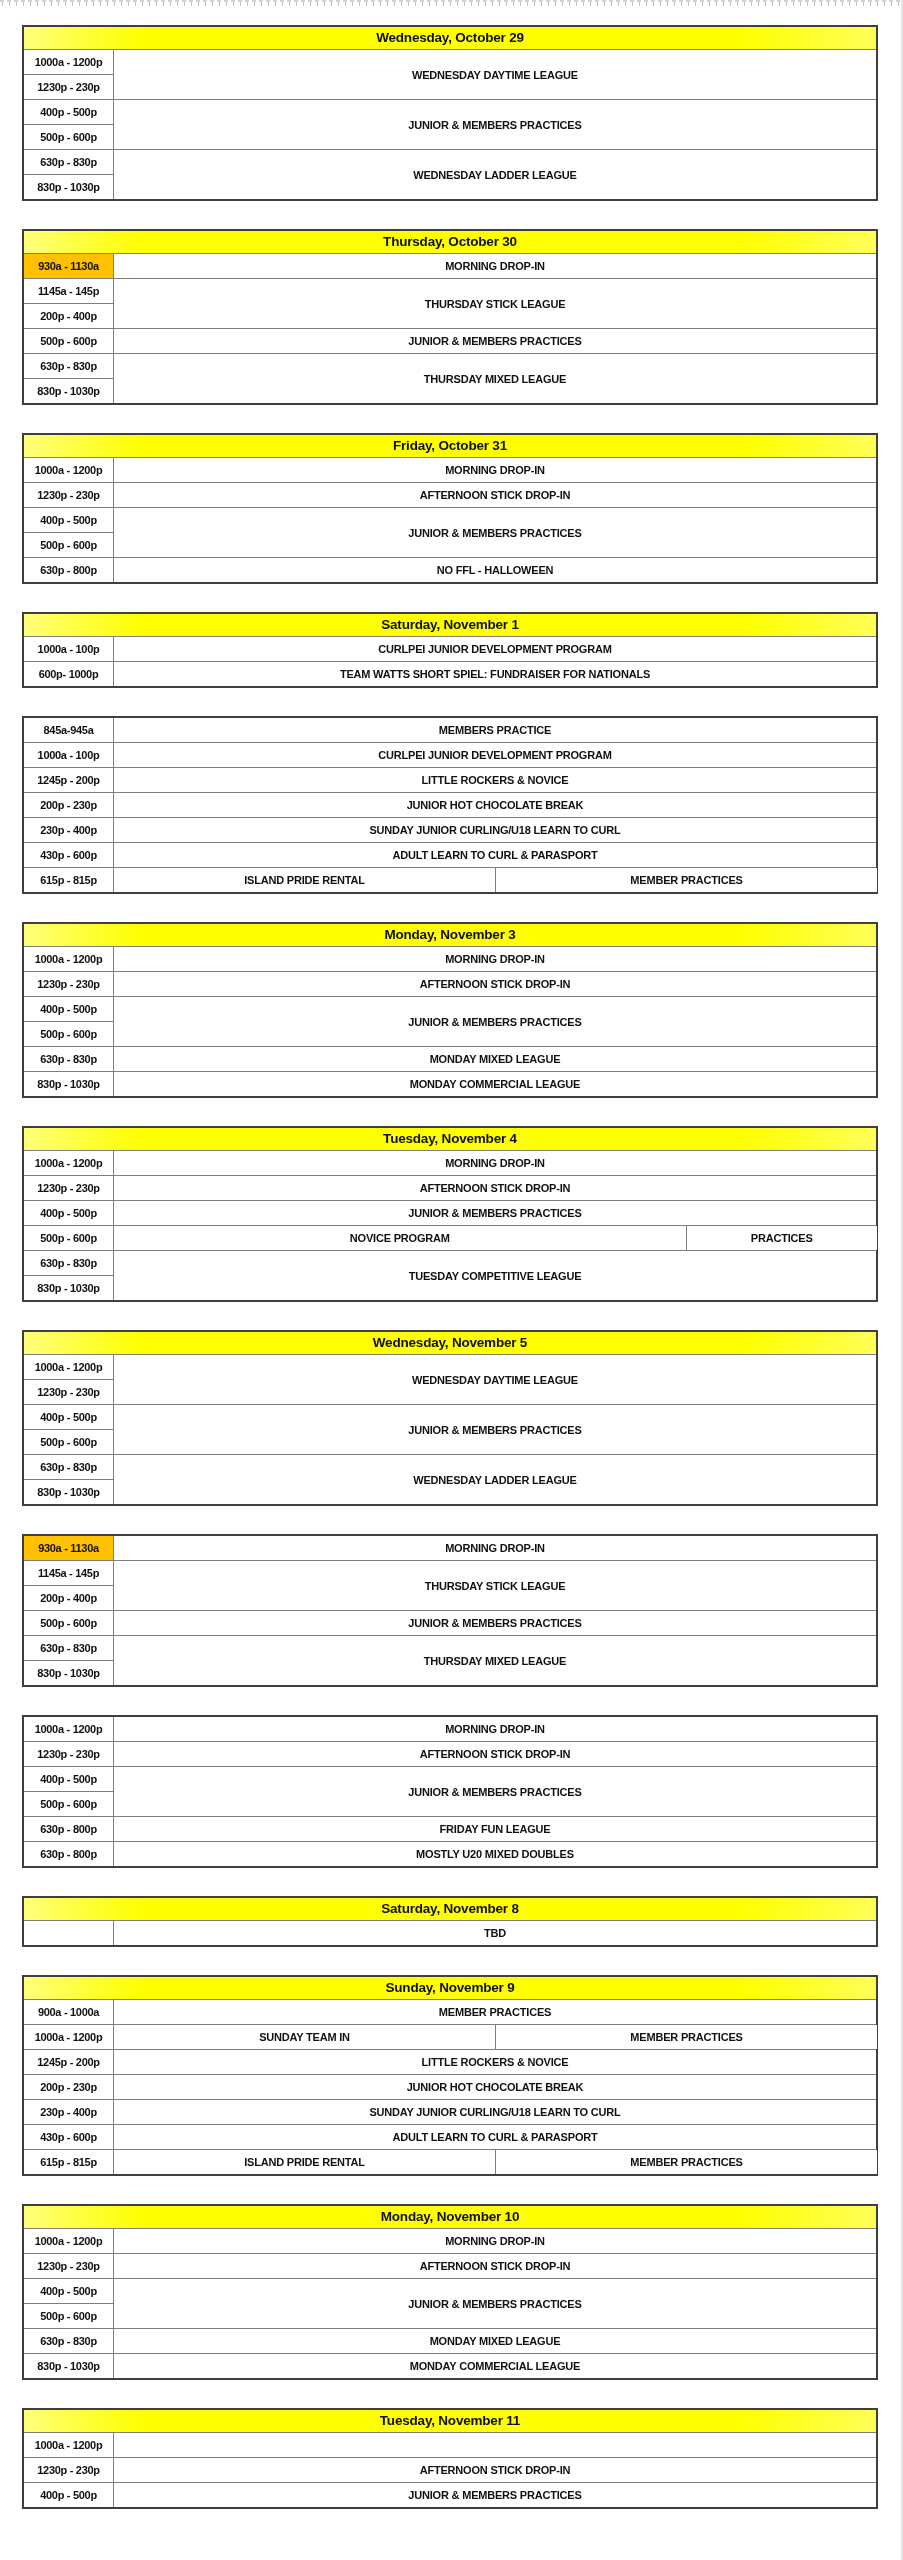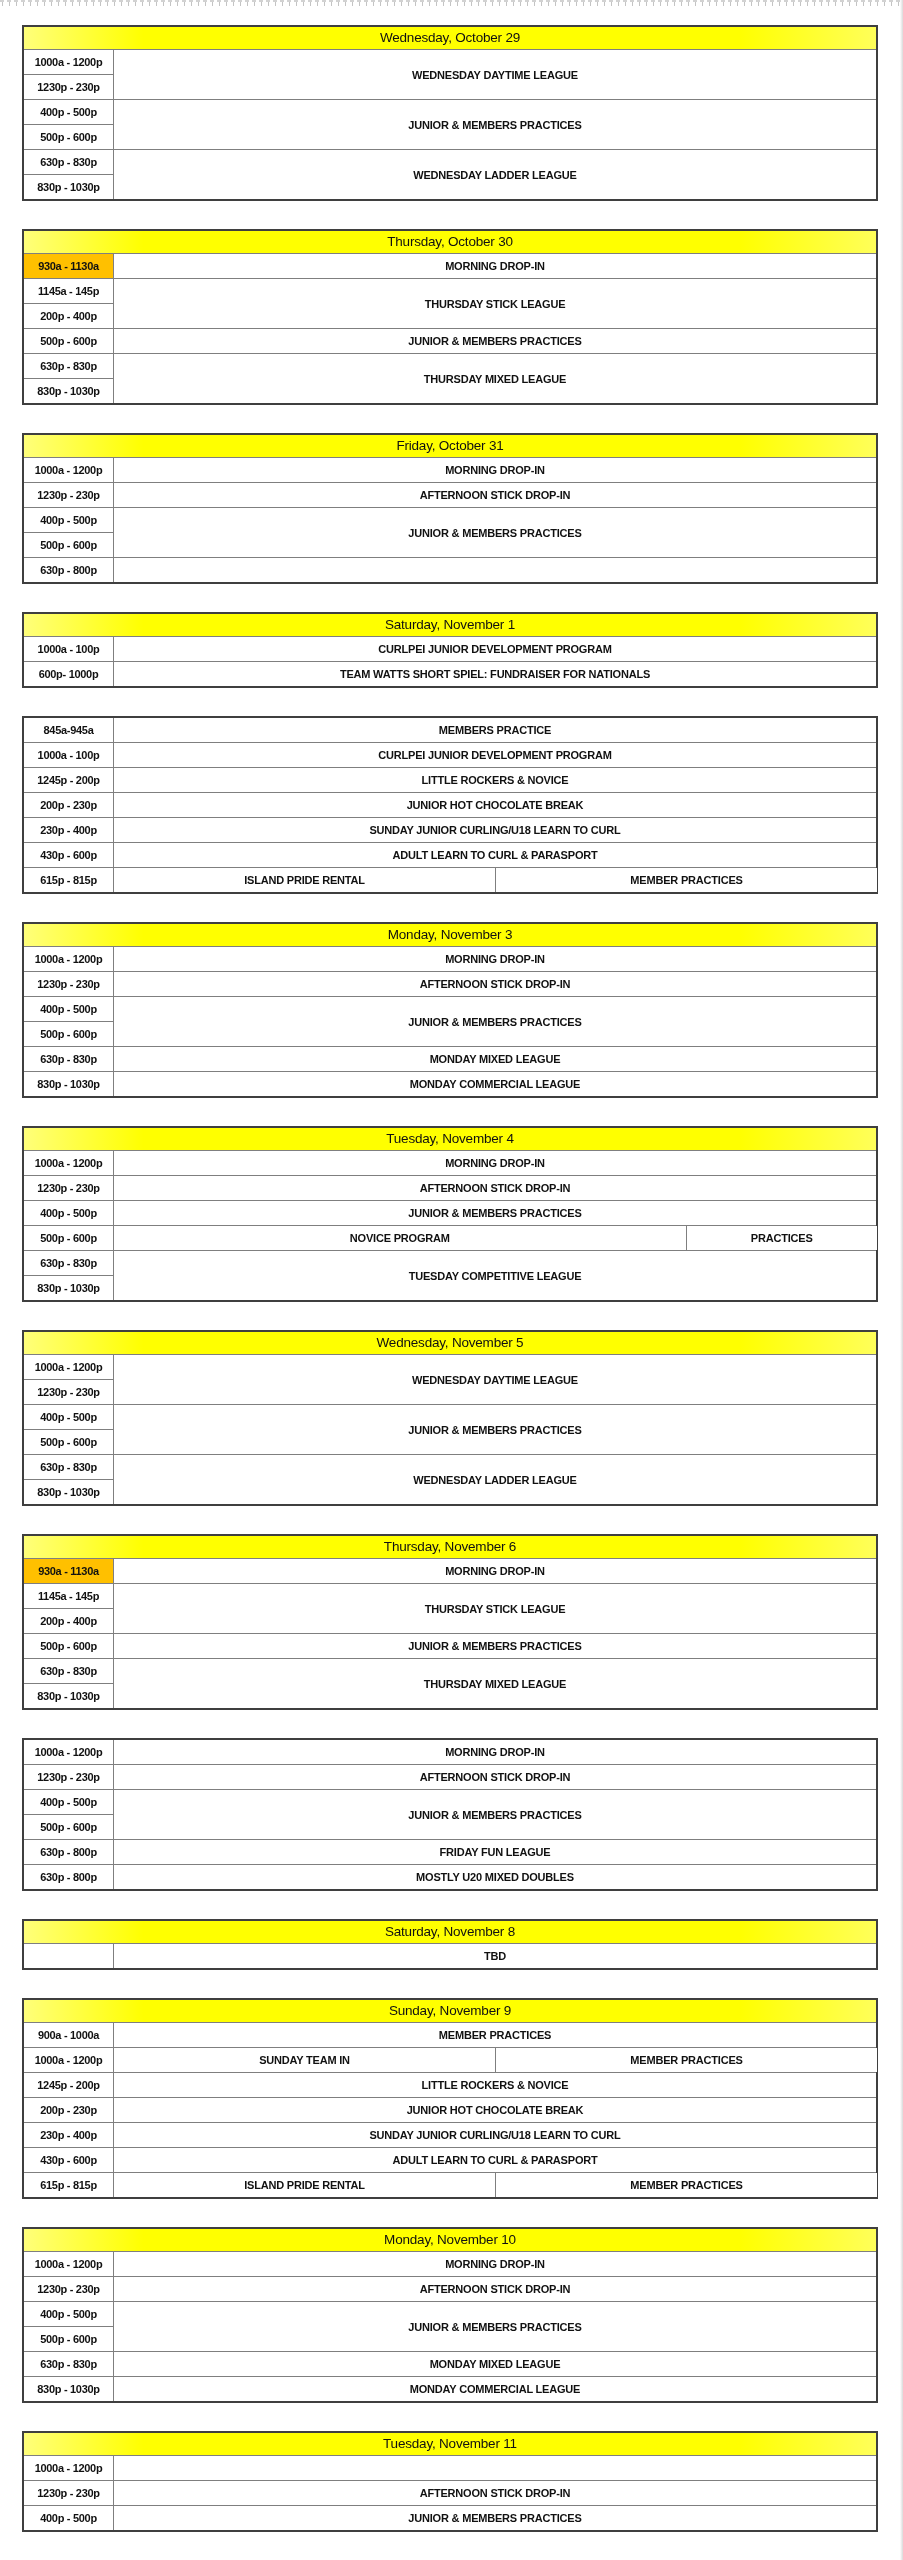--- a/index.html
+++ b/index.html
@@ -43,21 +43,21 @@
   .day {
     border: 2px solid #3f3f3f;
     margin-bottom: 28px;
     background: #ffffff;
   }
   .day-header {
     height: 22px;
     line-height: 22px;
     text-align: center;
     font-size: 13.5px;
-    font-weight: 400;
+    font-weight: 700;
     letter-spacing: -0.2px;
     color: #111111;
     background: linear-gradient(90deg, #ffff7a 0%, #ffff00 14%, #ffff00 84%, #ffff59 100%);
     border-bottom: 1px solid #7f7f7f;
   }
   .block {
     display: flex;
     align-items: stretch;
   }
   .block + .block {
@@ -208,20 +208,23 @@
           <div class="time-cell">500p - 600p</div>
         </div>
         <div class="events">
           <div class="event-cell" style="flex: 0 0 100%;">JUNIOR &amp; MEMBERS PRACTICES</div>
         </div>
       </div>
       <div class="block">
         <div class="times">
           <div class="time-cell">630p - 800p</div>
         </div>
+        <div class="events">
+          <div class="event-cell" style="flex: 0 0 100%;">NO FFL - HALLOWEEN</div>
+        </div>
       </div>
     </div>
     <div class="day">
       <div class="day-header">Saturday, November 1</div>
       <div class="block">
         <div class="times">
           <div class="time-cell">1000a - 100p</div>
         </div>
         <div class="events">
           <div class="event-cell" style="flex: 0 0 100%;">CURLPEI JUNIOR DEVELOPMENT PROGRAM</div>
@@ -408,21 +411,20 @@
         <div class="times">
           <div class="time-cell">630p - 830p</div>
           <div class="time-cell">830p - 1030p</div>
         </div>
         <div class="events">
           <div class="event-cell" style="flex: 0 0 100%;">WEDNESDAY LADDER LEAGUE</div>
         </div>
       </div>
     </div>
     <div class="day">
-      <div class="day-header">Thursday, November 6</div>
       <div class="block">
         <div class="times">
           <div class="time-cell hl-orange">930a - 1130a</div>
         </div>
         <div class="events">
           <div class="event-cell" style="flex: 0 0 100%;">MORNING DROP-IN</div>
         </div>
       </div>
       <div class="block">
         <div class="times">

